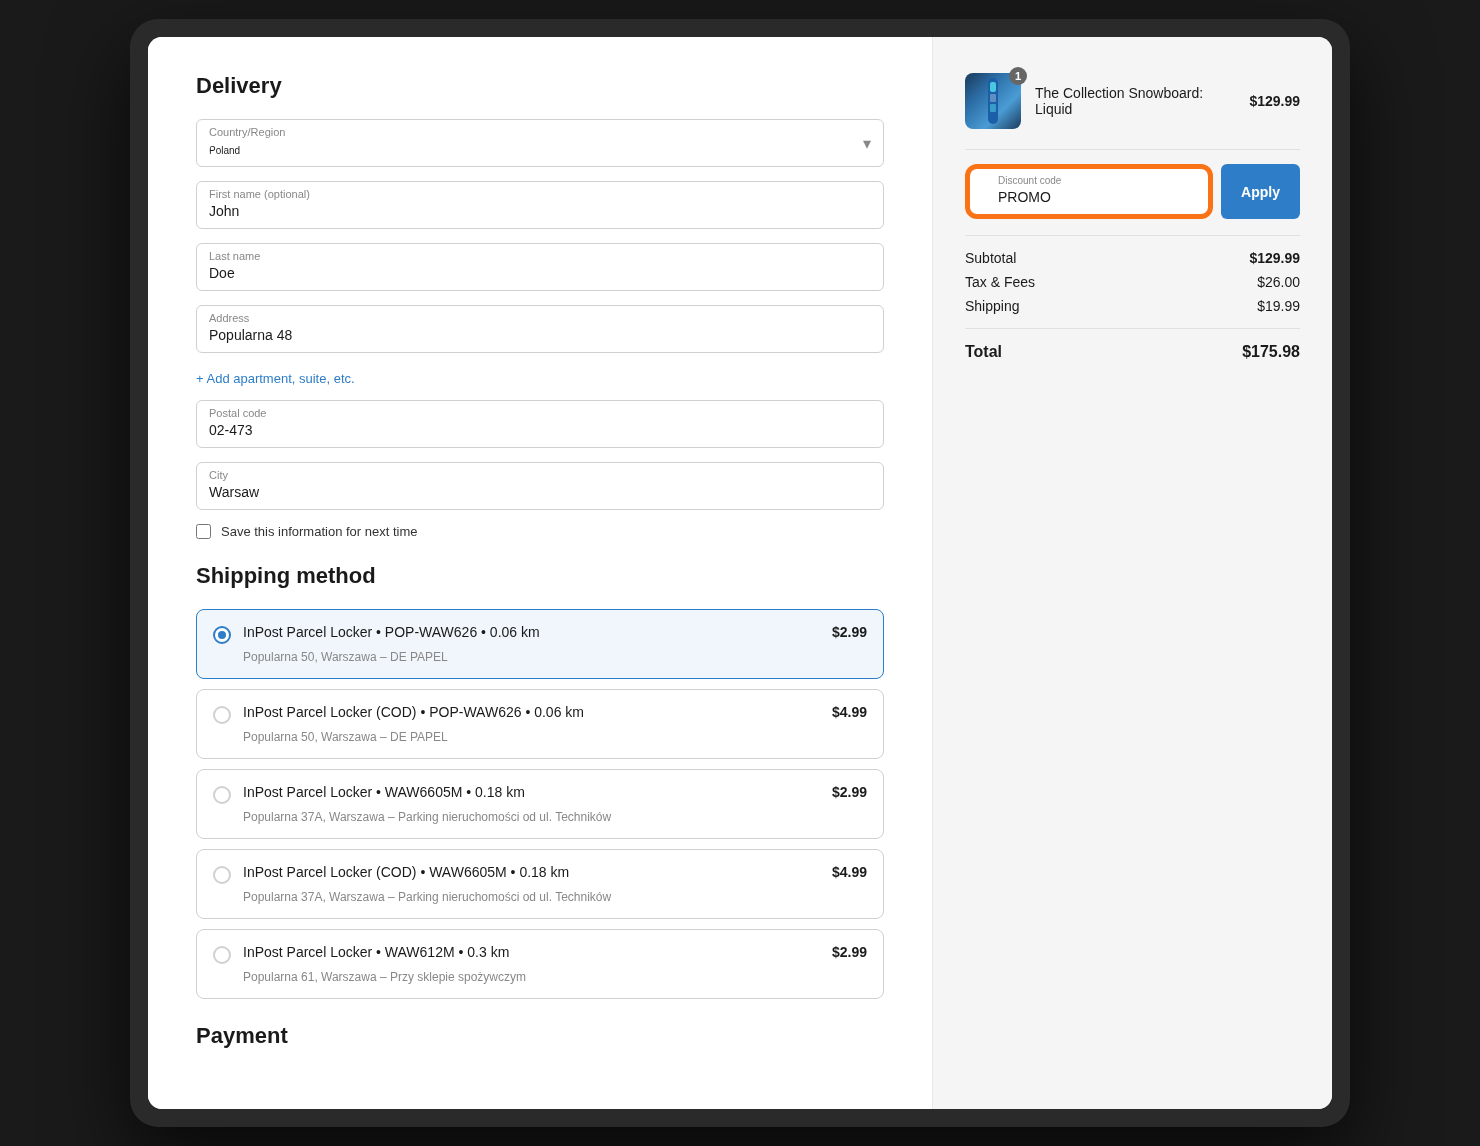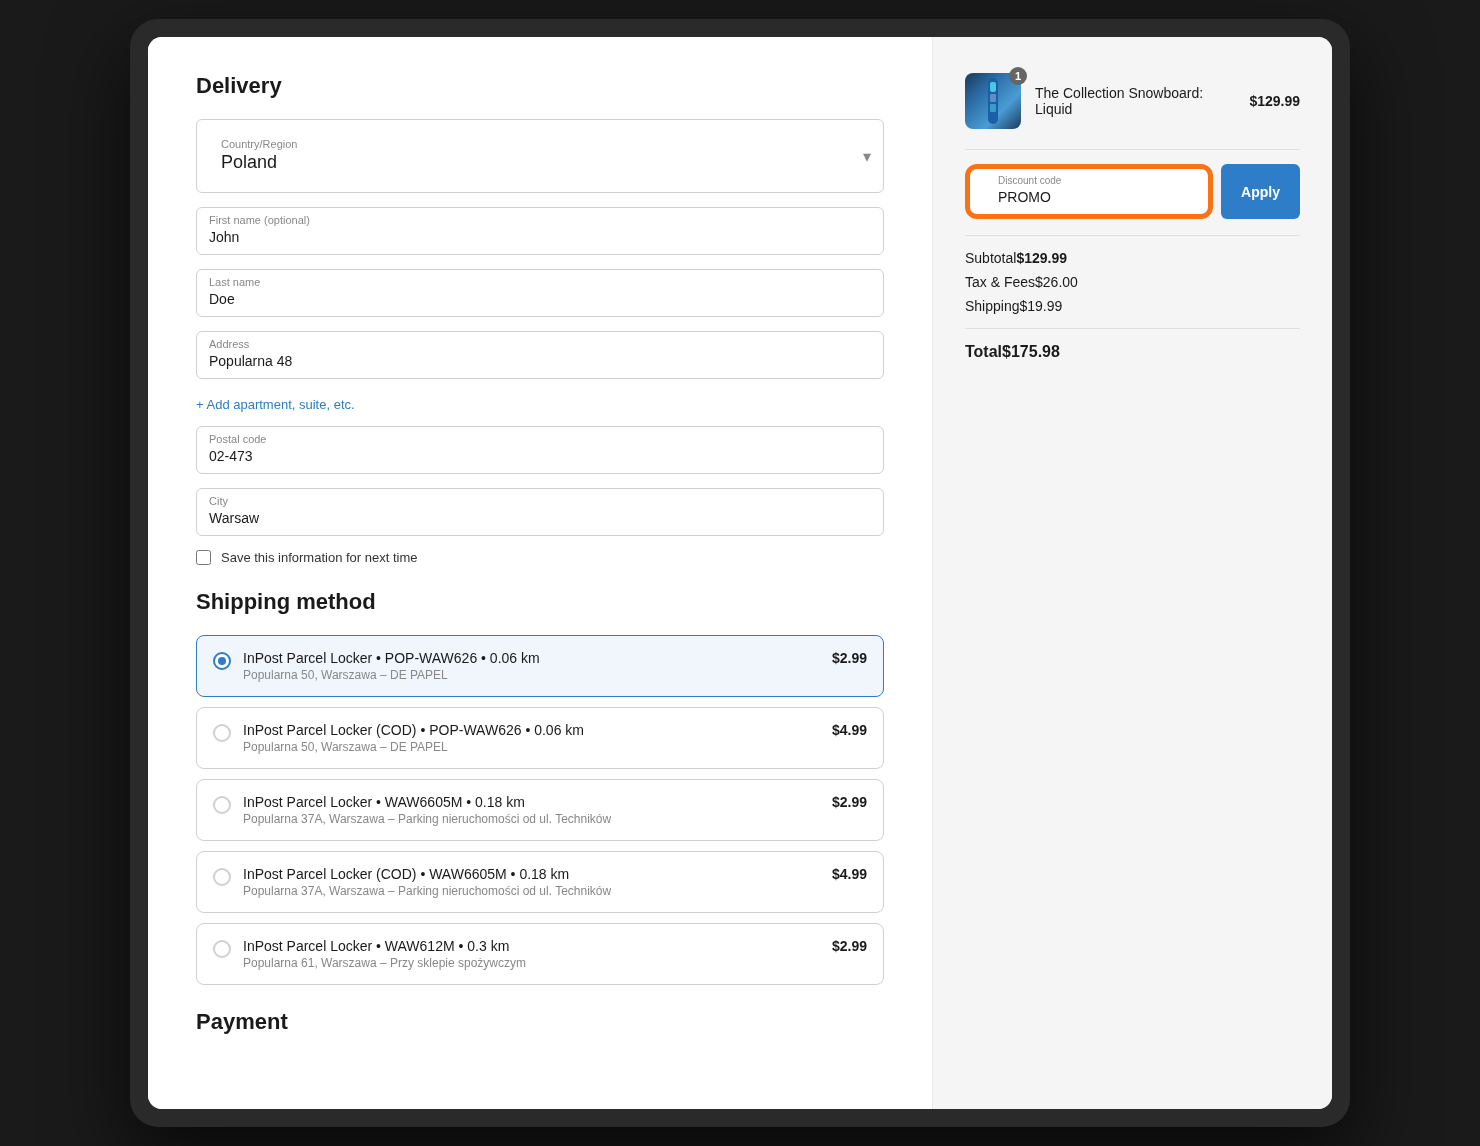--- a/index.html
+++ b/index.html
@@ -165,21 +165,21 @@
       flex: 1;
     }
     .shipping-name {
       font-size: 14px;
       color: #1a1a1a;
       font-weight: 500;
     }
     .shipping-address {
       font-size: 12px;
       color: #888;
-      margin-top: 2px;
+      margin-top: 10px;
     }
     .shipping-price {
       font-size: 14px;
       font-weight: 600;
       color: #1a1a1a;
       white-space: nowrap;
     }
 
     
     .product-row {
@@ -269,20 +269,21 @@
       border: none;
       border-radius: 6px;
       padding: 0 20px;
       font-size: 14px;
       font-weight: 600;
       cursor: pointer;
       white-space: nowrap;
     }
     .summary-row {
       display: flex;
+      justify-content: space-between;
       font-size: 14px;
       color: #1a1a1a;
       margin-bottom: 8px;
     }
     .summary-row.total {
       font-weight: 700;
       font-size: 16px;
       margin-top: 6px;
     }
     .summary-value {
@@ -298,24 +299,24 @@
 <div class="device">
   <div class="screen">
 
     <div class="left-panel">
 
       
       <h2 class="section-title">Delivery</h2>
 
       
       <div class="form-group">
-        <div class="field-wrapper select-wrapper" style="padding:12px; position:relative;">
+        <div class="field-wrapper select-wrapper" style="padding:0; position:relative;">
           <div style="padding: 6px 12px 8px;">
             <div class="field-label">Country/Region</div>
-            <select style="border:none;outline:none;width:100%;font-size:18px;color:#1a1a1a;background:transparent;appearance:none;padding:0;">
+            <select style="border:none;outline:none;width:100%;font-size:10px;color:#1a1a1a;background:transparent;appearance:none;padding:0;">
               <option>Poland</option>
             </select>
           </div>
           <div class="select-arrow">▾</div>
         </div>
       </div>
 
       
       <div class="row-2 form-group">
         <div class="field-wrapper">

